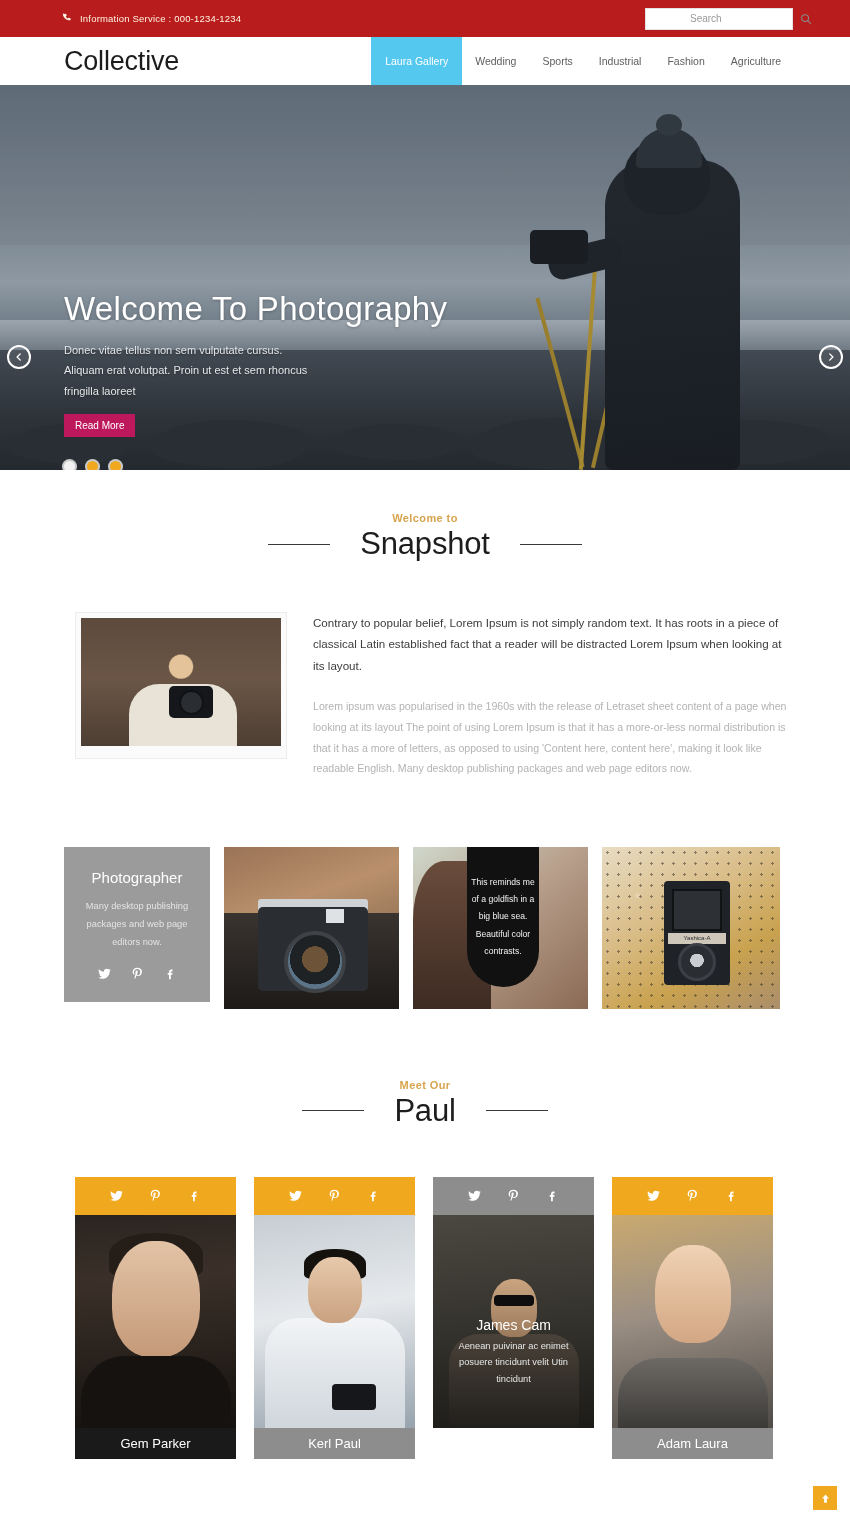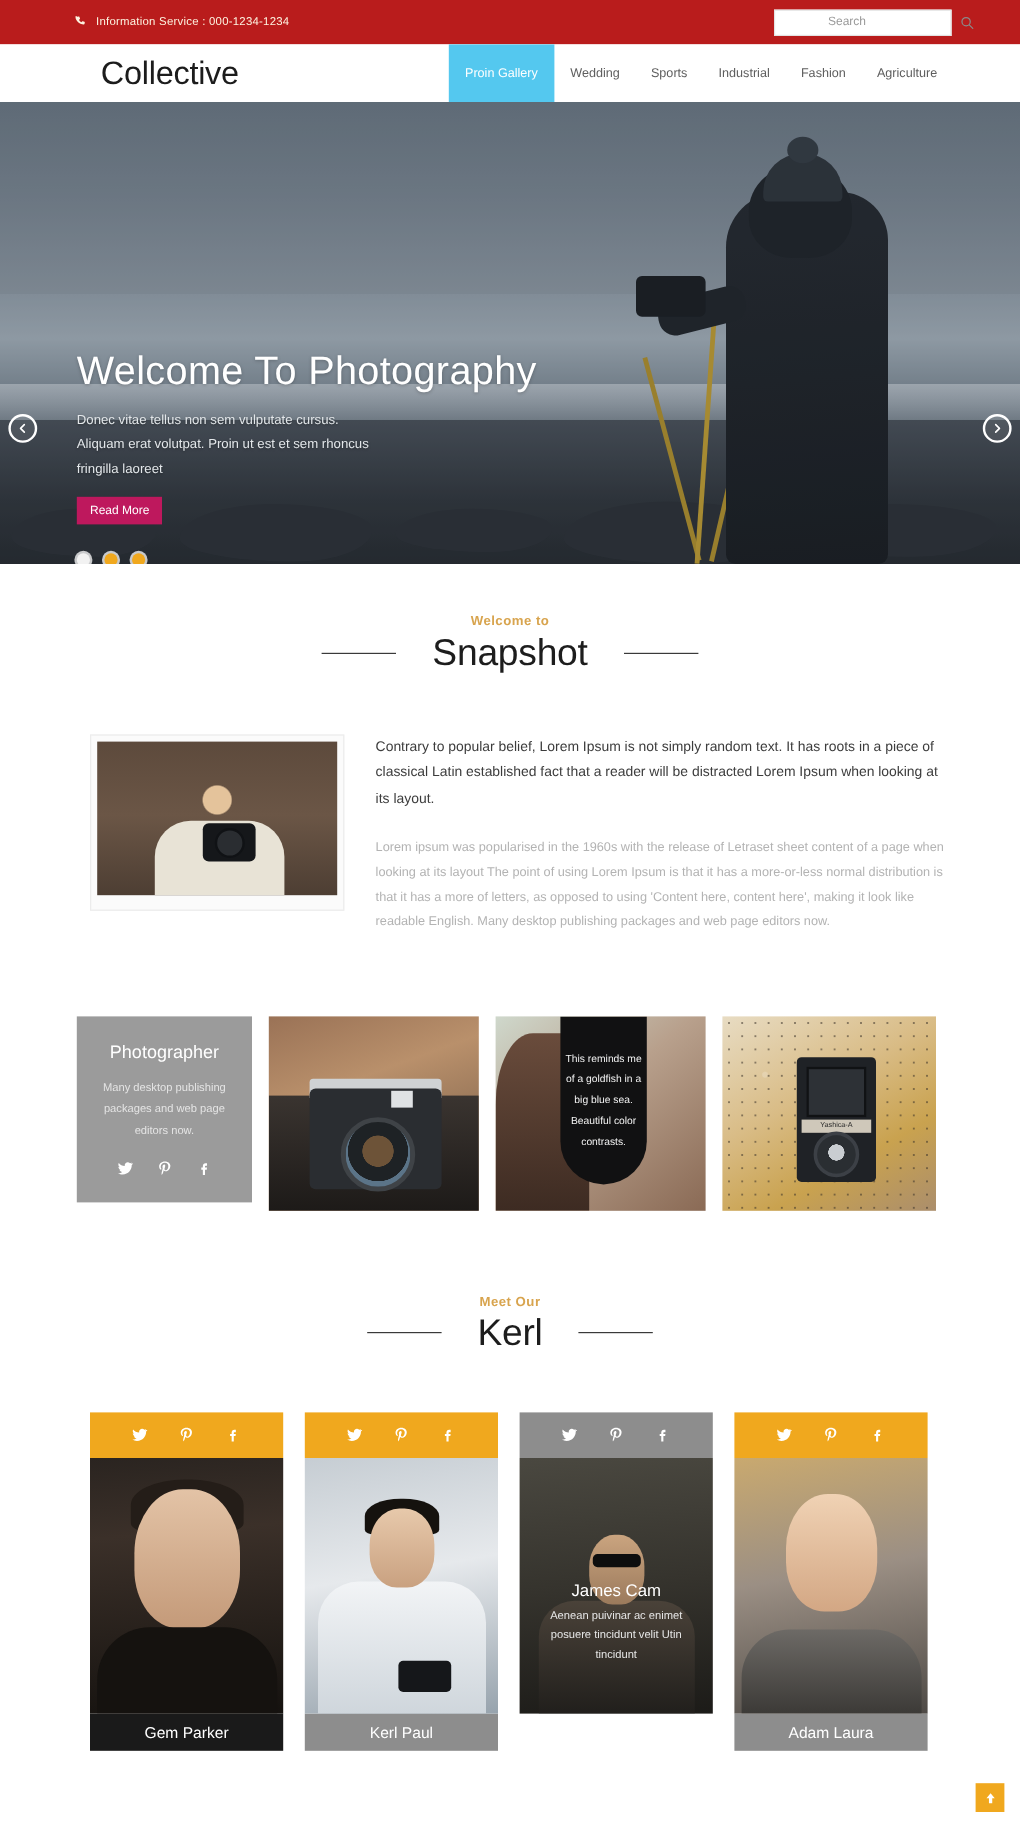--- a/index.html
+++ b/index.html
@@ -49,21 +49,21 @@
   }
   .searchbox input::placeholder { color: #9a9a9a; }
   .search-icon { width: 12px; height: 12px; display: block; }
 
   
   .header {
     height: 48px;
     background: #fff;
     display: flex;
     align-items: center;
-    padding-left: 84px;
+    padding-left: 64px;
     position: relative;
   }
   .logo {
     font-size: 27px;
     font-weight: 400;
     color: #1c1c1c;
     letter-spacing: -0.2px;
     line-height: 1;
   }
   .nav {
@@ -434,21 +434,21 @@
         <circle cx="6.8" cy="6.8" r="4.6"></circle>
           <line x1="10.3" y1="10.3" x2="14.2" y2="14.2" stroke-linecap="round"></line>
       </svg>
     </span>
   </div>
 </div>
 
 <div class="header">
   <div class="logo">Collective</div>
   <div class="nav">
-    <div class="nav-item active">Proin Gallery</div>
+    <div class="nav-item active">Laura Gallery</div>
     <div class="nav-item">Wedding</div>
     <div class="nav-item">Sports</div>
     <div class="nav-item">Industrial</div>
     <div class="nav-item">Fashion</div>
     <div class="nav-item">Agriculture</div>
   </div>
 </div>
 
 <div class="hero">
   <div class="hero-bg">
@@ -573,21 +573,21 @@
     <div class="g4-label">Yashica-A</div>
     <div class="g4-lens"></div>
   </div>
 </div>
 
 <div class="team">
   <div class="section-head">
     <div class="kicker">Meet Our</div>
     <div class="title-row">
       <span class="rule"></span>
-      <span class="sec-title">Kerl</span>
+      <span class="sec-title">Paul</span>
       <span class="rule"></span>
     </div>
   </div>
 
   <div class="team-grid">
 
     <div class="member">
       <div class="member-social ms-orange">
         <span>
             <svg class="soc" viewBox="0 0 16 16" fill="#fff">

